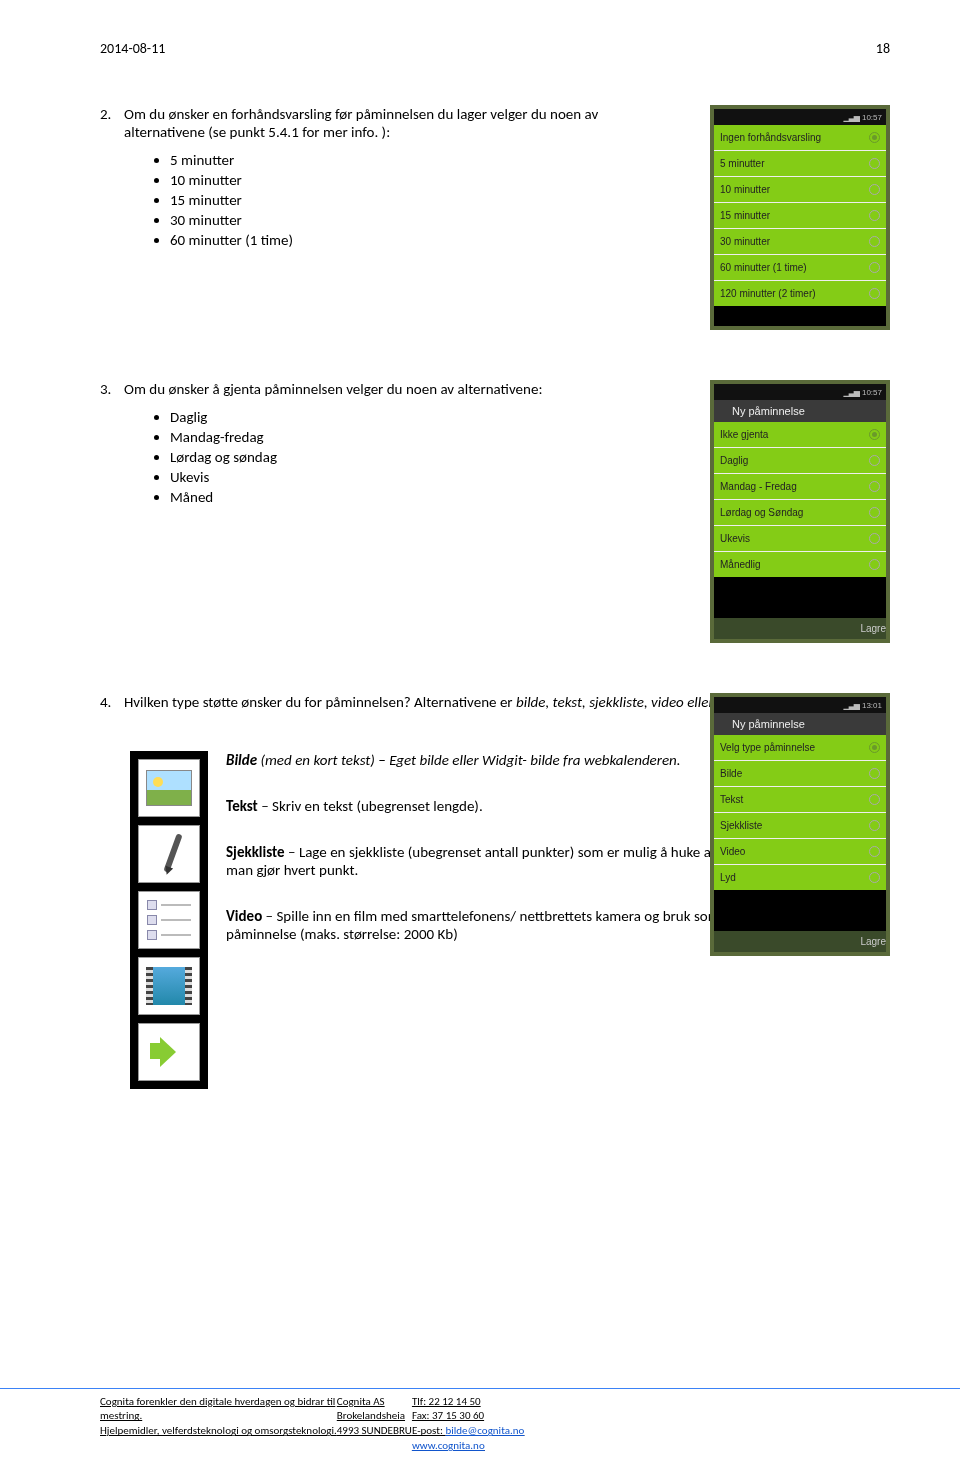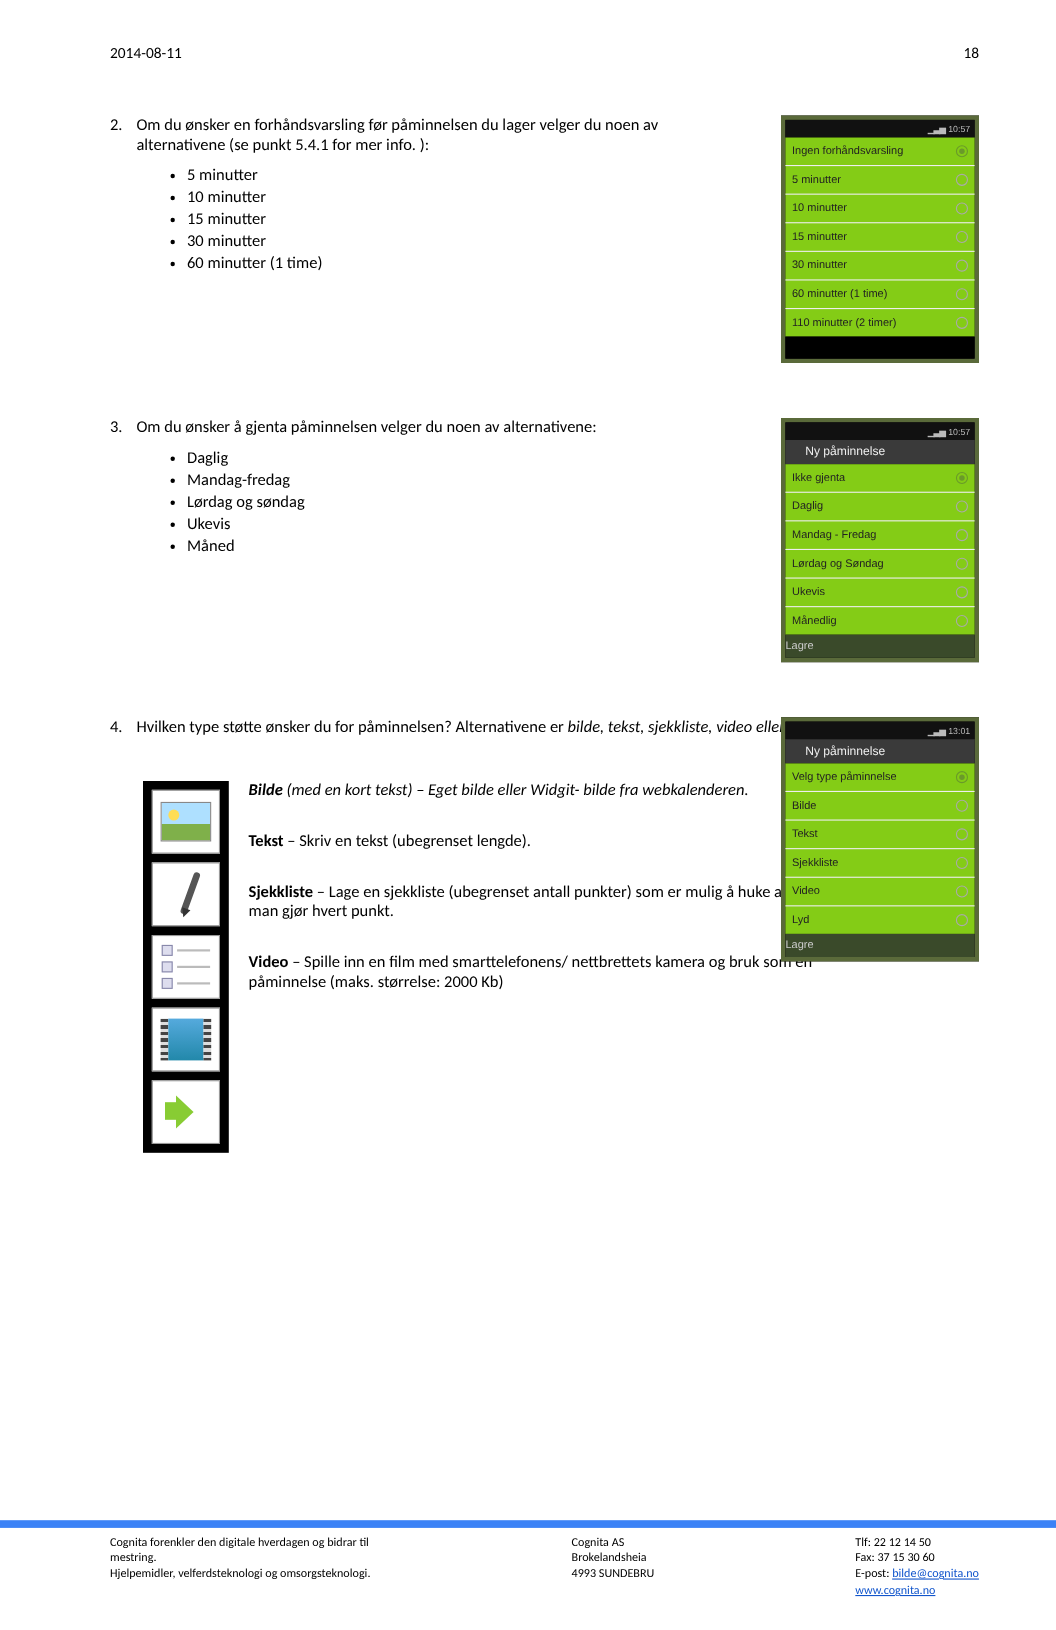--- a/index.html
+++ b/index.html
@@ -34,33 +34,33 @@
   }
   .phone-status { height: 16px; background: #111; color: #bbb; font-size: 8px; display: flex; justify-content: flex-end; align-items: center; padding: 0 4px; gap: 3px; }
   .phone-status .sig { letter-spacing: -1px; }
   .phone-title { background: #3a3a3a; color: #eee; font-size: 11px; padding: 5px 18px; }
   .phone-list { background: #84cc16; }
   .phone-row { display: flex; justify-content: space-between; align-items: center; padding: 7px 6px; border-bottom: 1px solid #eee; font-size: 10px; color: #222; }
   .phone-row:last-child { border-bottom: none; }
   .radio { width: 11px; height: 11px; border-radius: 50%; border: 1.5px solid #aaa; flex-shrink: 0; }
   .radio.sel { border-color: #6a9a2a; position: relative; }
   .radio.sel::after { content: ""; position: absolute; width: 5px; height: 5px; background: #6a9a2a; border-radius: 50%; top: 1.5px; left: 1.5px; }
-  .phone-foot { background: #3a4a2a; color: #ccc; font-size: 10px; text-align: left; padding: 5px 0; }
+  .phone-foot { background: #3a4a2a; color: #ccc; font-size: 10px; text-align: right; padding: 5px 0; margin-top: 41px; }
   .phone-space { height: 20px; background: #000; }
 
   
   .sec4-wrap { display: flex; align-items: flex-start; }
   .icon-strip { width: 78px; background: #000; padding: 8px; display: flex; flex-direction: column; gap: 8px; margin-right: 18px; flex-shrink: 0; }
   .icon-box { width: 62px; height: 58px; background: #fff; border: 1px solid #999; display: flex; align-items: center; justify-content: center; font-size: 28px; position: relative; overflow: hidden; }
   .sec4-text { flex: 1; font-style: italic; padding-right: 20px; }
   .sec4-text p { margin-bottom: 28px; }
   .sec4-text .normal { font-style: normal; }
 
   
-  .footer { position: absolute; bottom: 28px; left: 0; right: 0; border-top: 7px solid #3b82f6; padding: 6px 70px 0 100px; font-size: 11px; display: flex; justify-content: space-between; line-height: 1.35; }
+  .footer { position: absolute; bottom: 28px; left: 0; right: 0; border-top: 1px solid #3b82f6; padding: 6px 70px 0 100px; font-size: 11px; display: flex; justify-content: flex-start; line-height: 1.35; text-decoration: underline; }
   .footer-col { }
   .footer a { color: #1155cc; text-decoration: underline; }
 
   
   .ic-photo { width: 46px; height: 36px; background: linear-gradient(180deg, #aee0ff 55%, #7fb04a 55%); border: 1px solid #888; position: relative; }
   .ic-photo::after { content:""; position:absolute; left:6px; top:6px; width:10px; height:10px; background:#ffdd55; border-radius:50%; }
   .ic-pencil { width: 42px; height: 42px; position: relative; }
   .ic-pencil::before { content:""; position:absolute; width:6px; height:40px; background:#555; border-radius:3px; transform:rotate(20deg); left:22px; top:0; }
   .ic-pencil::after { content:""; position:absolute; width:0; height:0; border-left:4px solid transparent; border-right:4px solid transparent; border-top:8px solid #333; bottom:0; left:16px; transform:rotate(20deg); }
   .ic-check { width:44px; height:40px; display:flex; flex-direction:column; gap:5px; justify-content:center; }
@@ -120,21 +120,21 @@
         </div>
       <div class="phone-row">
           <span>30 minutter</span>
           <span class="radio"></span>
         </div>
       <div class="phone-row">
           <span>60 minutter (1 time)</span>
           <span class="radio"></span>
         </div>
       <div class="phone-row">
-          <span>110 minutter (2 timer)</span>
+          <span>120 minutter (2 timer)</span>
           <span class="radio"></span>
         </div>
     </div>
     <div class="phone-space"></div>
   </div>
 </div>
 
 <div class="section">
   <div class="section-text">
     <div class="numbered">

